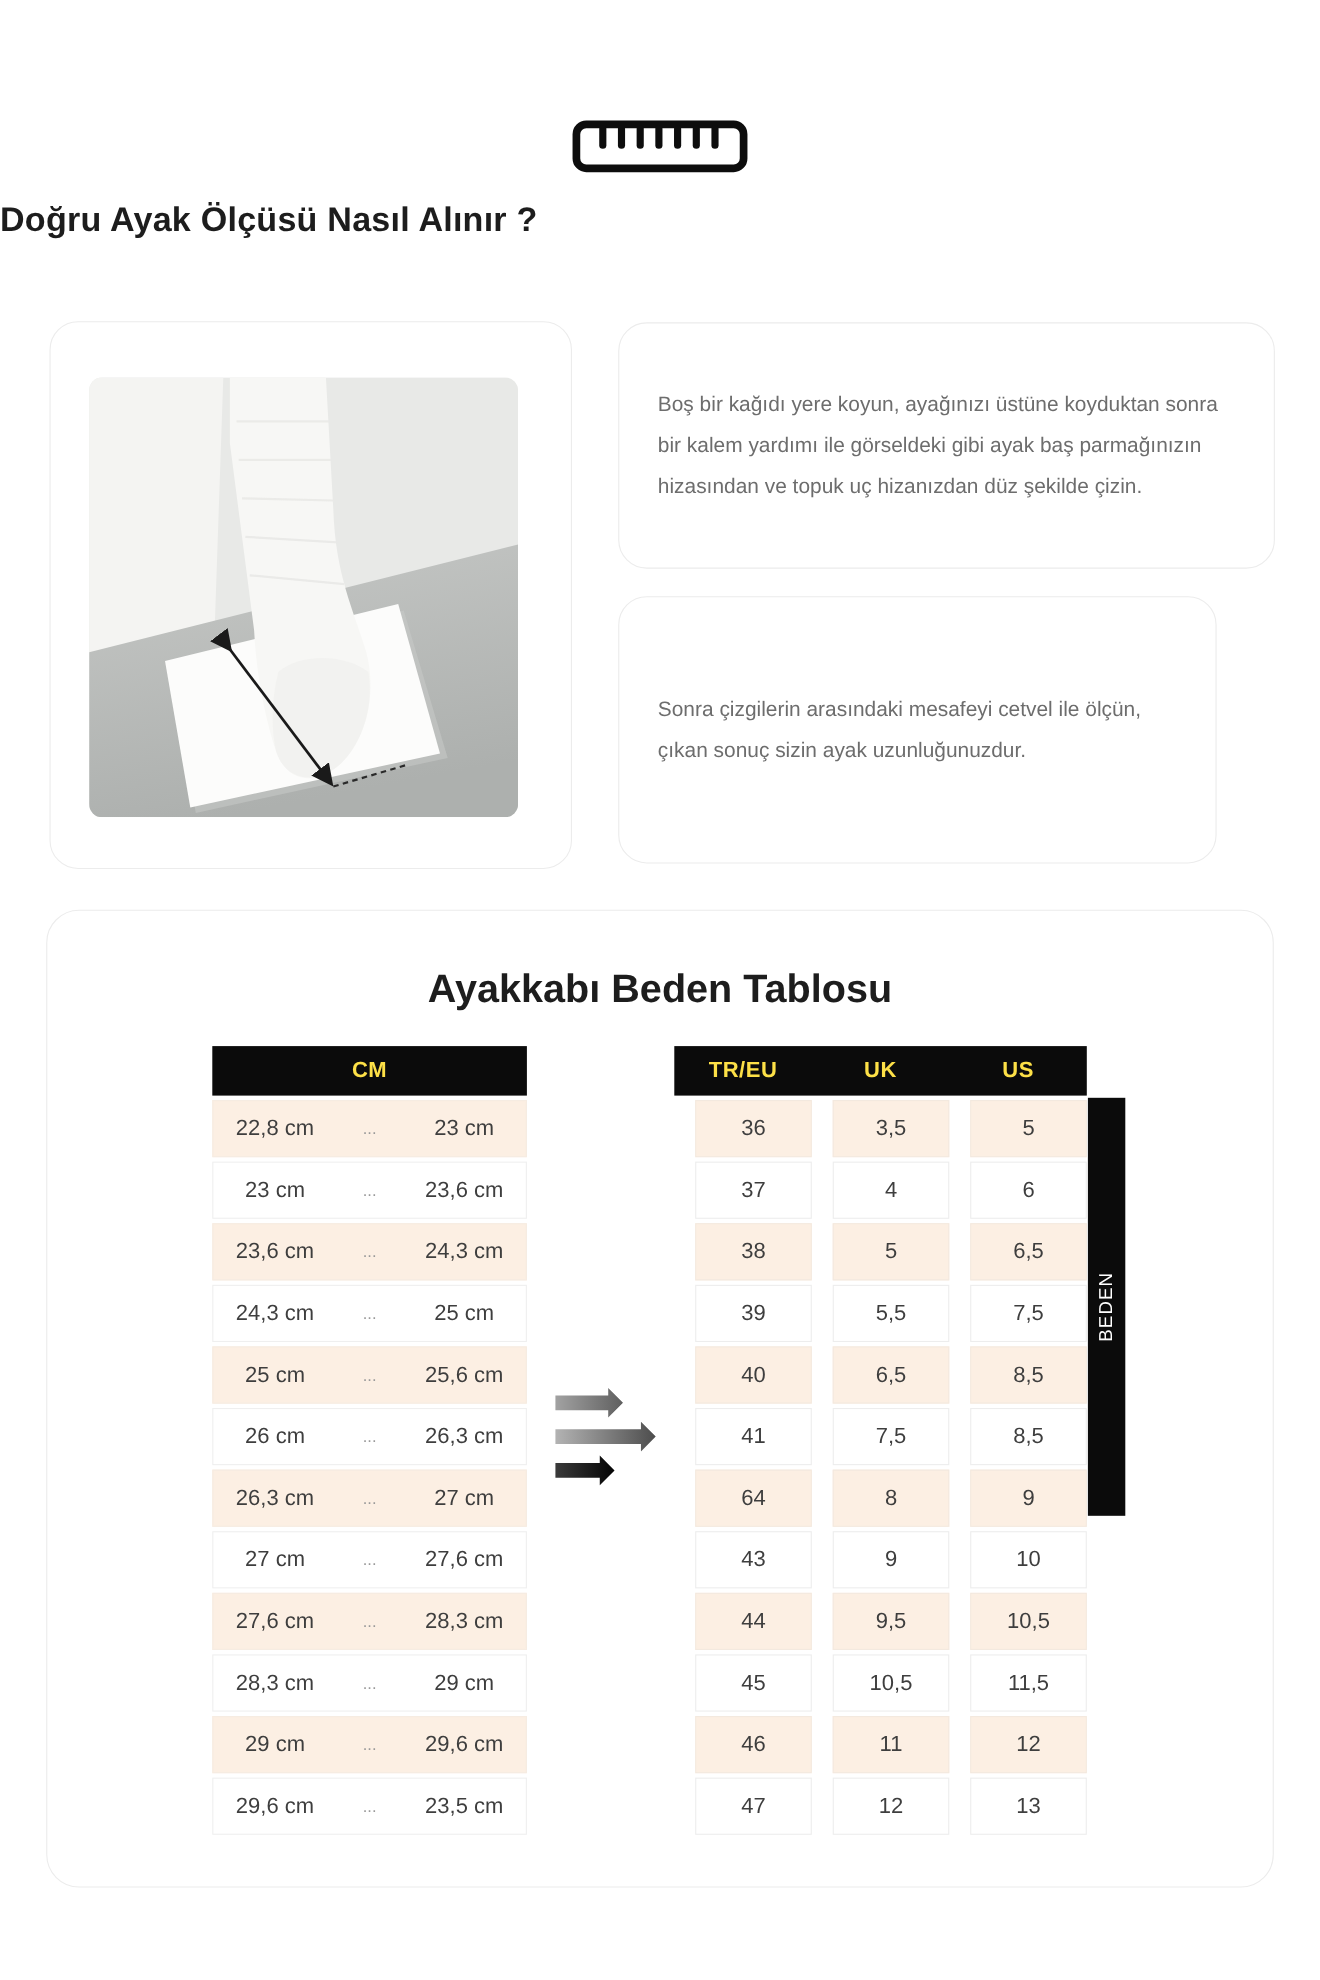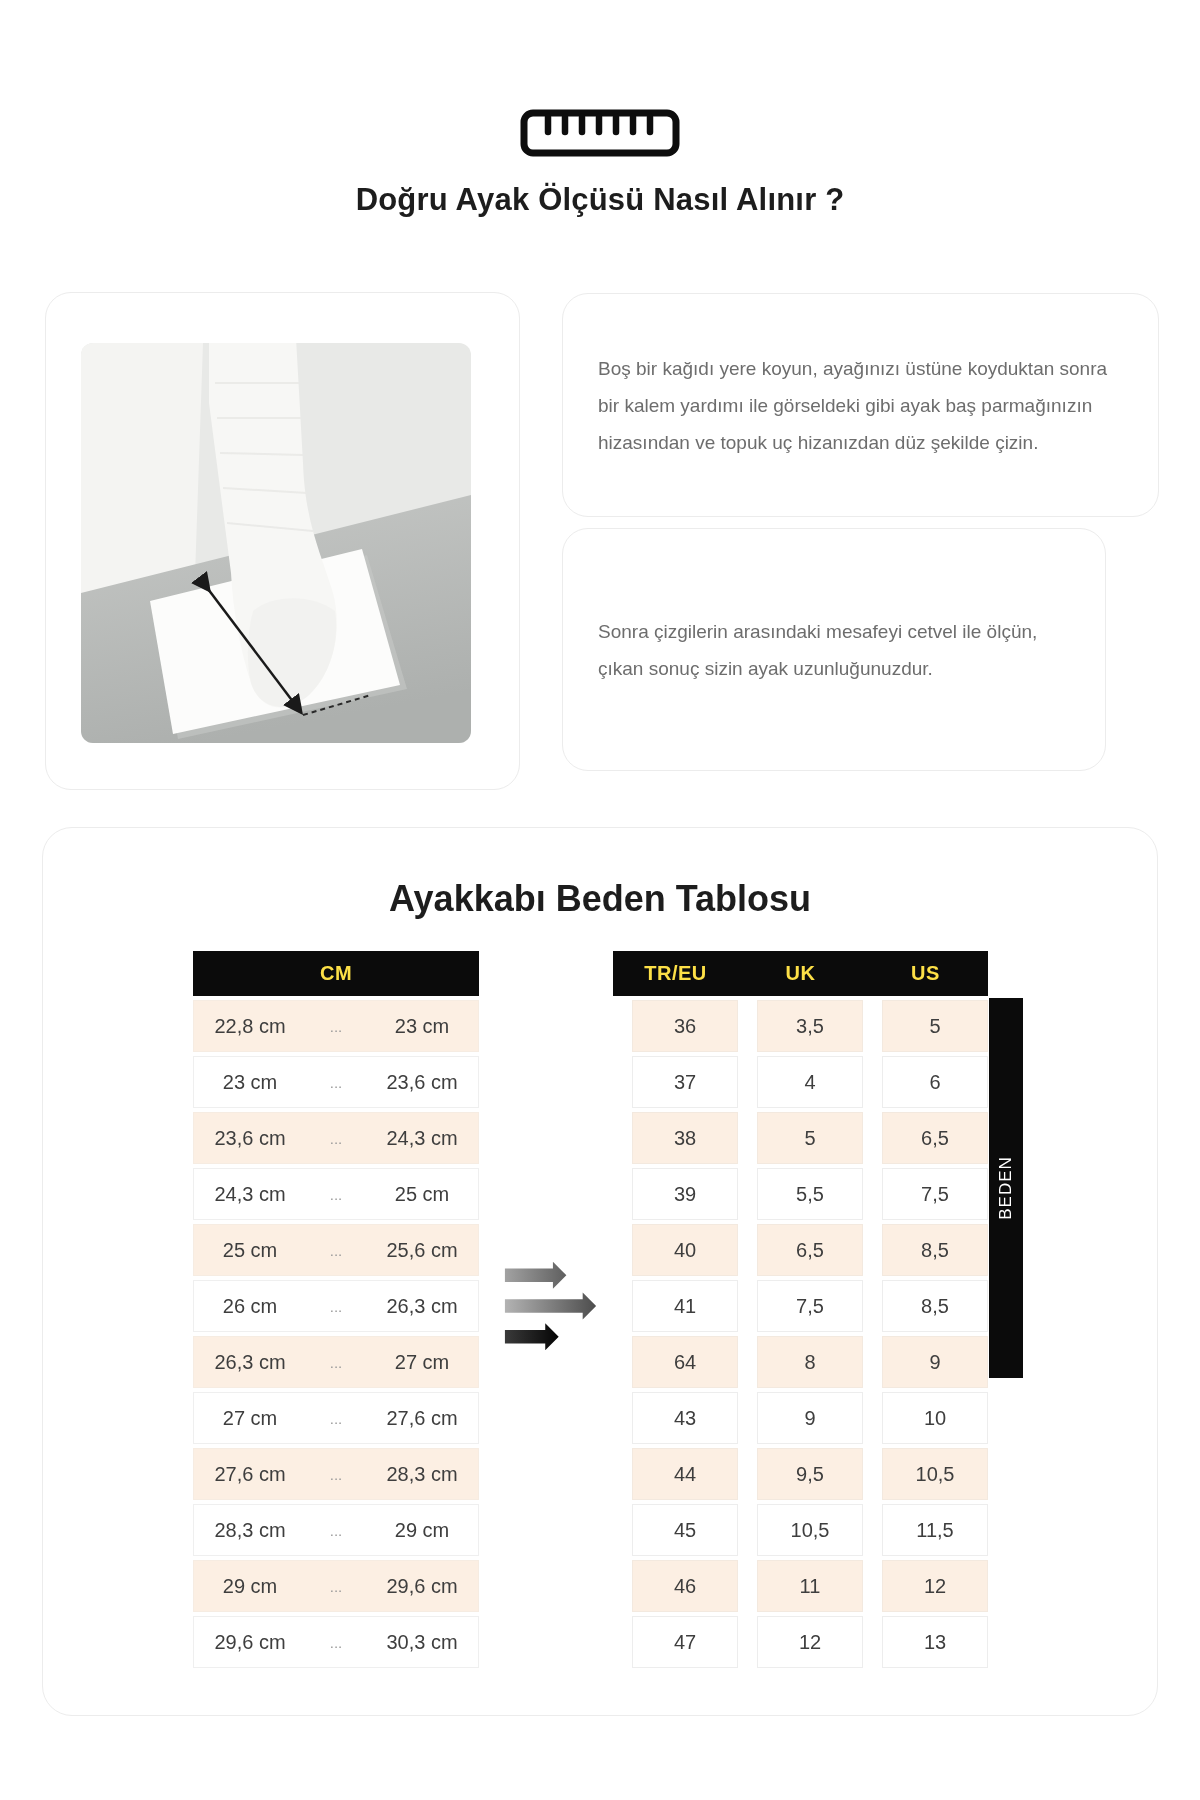--- a/index.html
+++ b/index.html
@@ -11,31 +11,31 @@
   }
   *{margin:0;padding:0;box-sizing:border-box;}
   body{background:#fff;font-family:"Liberation Sans",sans-serif;}
   .page{position:relative;width:1200px;height:1800px;background:#fff;overflow:hidden;}
 
   
   .ruler-wrap{position:absolute;left:0;top:108px;width:100%;display:flex;justify-content:center;}
   .ruler-wrap svg{width:162px;height:50px;}
 
   
-  .main-title{position:absolute;left:0;top:182px;width:100%;text-align:center;
+  .main-title{position:absolute;left:0;top:182px;width:100%;
     font-size:31px;font-weight:700;color:#1d1d1d;letter-spacing:.2px;}
 
   
   .card{position:absolute;background:#fff;border:1px solid var(--card-border);border-radius:26px;}
   .photo-card{left:45px;top:292px;width:475px;height:498px;}
   .photo-frame{position:absolute;left:35px;top:50px;width:390px;height:400px;border-radius:12px;overflow:hidden;}
   .photo-frame svg{display:block;width:100%;height:100%;}
 
   .text-card-1{left:562px;top:293px;width:597px;height:224px;display:flex;align-items:center;padding:20px 30px 20px 35px;}
-  .text-card-2{left:562px;top:528px;width:544px;height:243px;display:flex;align-items:center;padding:20px 30px 20px 35px;}
+  .text-card-2{left:562px;top:542px;width:544px;height:243px;display:flex;align-items:center;padding:20px 30px 20px 35px;}
   .inst-text{font-size:19px;line-height:37px;color:var(--body-text);}
 
   
   .table-card{left:42px;top:827px;width:1116px;height:889px;border-radius:30px;}
   .chart-title{position:absolute;left:0;top:50px;width:100%;text-align:center;
     font-size:36px;font-weight:700;color:#1d1d1d;}
 
   .cm-table{position:absolute;left:150px;top:123px;width:286px;}
   .size-table{position:absolute;left:570px;top:123px;width:375px;}
 
@@ -188,21 +188,21 @@
             <span>29 cm</span>
           </div>
           <div class="cm-row alt">
             <span>29 cm</span>
             <span class="sep">...</span>
             <span>29,6 cm</span>
           </div>
           <div class="cm-row">
             <span>29,6 cm</span>
             <span class="sep">...</span>
-            <span>30,3 cm</span>
+            <span>23,5 cm</span>
           </div>
         </div>
     </div>
 
     <div class="arrows-icon">
       <svg viewBox="0 0 100 104" xmlns="http://www.w3.org/2000/svg">
         <defs>
           <linearGradient id="g1" x1="0" y1="0" x2="1" y2="0">
             <stop offset="0" stop-color="#a2a2a2"></stop>
               <stop offset="1" stop-color="#5f5f5f"></stop>

